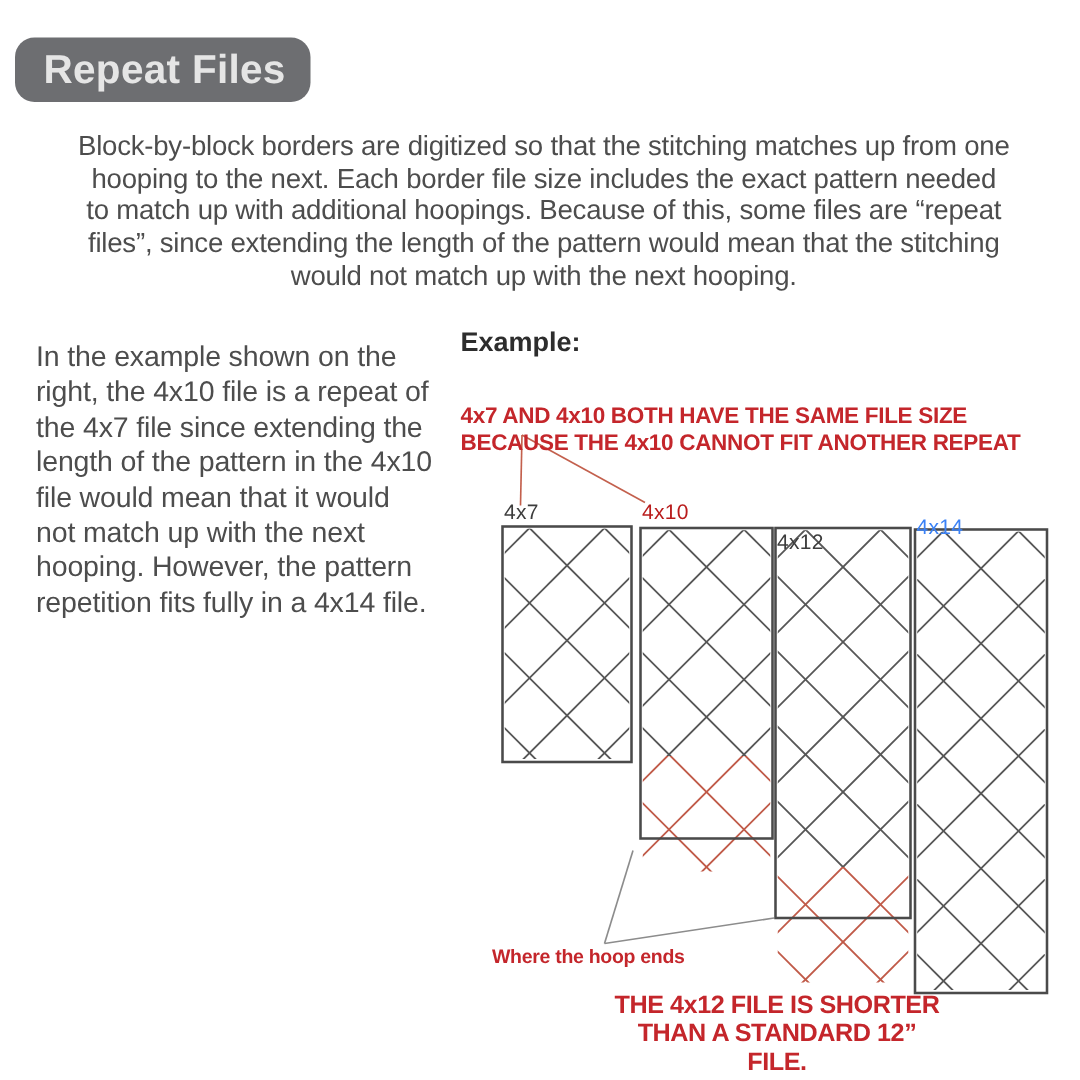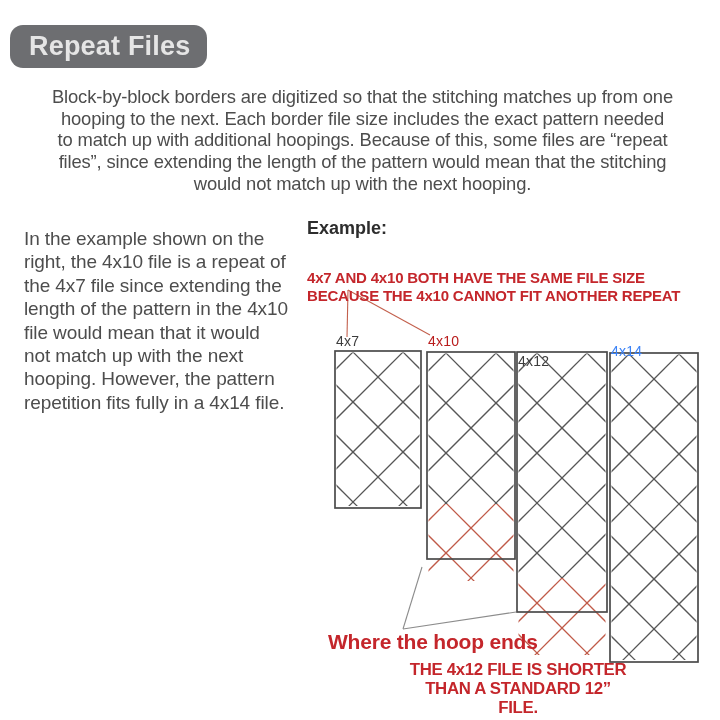--- a/index.html
+++ b/index.html
@@ -26,21 +26,21 @@
   }
   #leftcol p{margin:0 0 24px 0}
   #example-heading{
     left:307px;top:218px;font-size:18px;font-weight:bold;
   }
   #callout-top{
     left:307px;top:249px;font-size:15px;font-weight:bold;
     line-height:18.4px;letter-spacing:-.2px;
   }
   #callout-hoop-ends{
-    left:328px;top:630px;font-size:21px;font-weight:bold;letter-spacing:-.2px;
+    left:328px;top:630px;font-size:13px;font-weight:bold;letter-spacing:-.2px;
   }
   #callout-bottom{
     left:408px;top:661px;width:220px;text-align:center;
     font-size:16.8px;font-weight:bold;line-height:18.8px;letter-spacing:-.3px;
   }
   .hoop-label{
     position:absolute;font-size:14px;letter-spacing:.2px;font-weight:500;
   }
   #diagram{position:absolute;left:0;top:0}
 </style>

